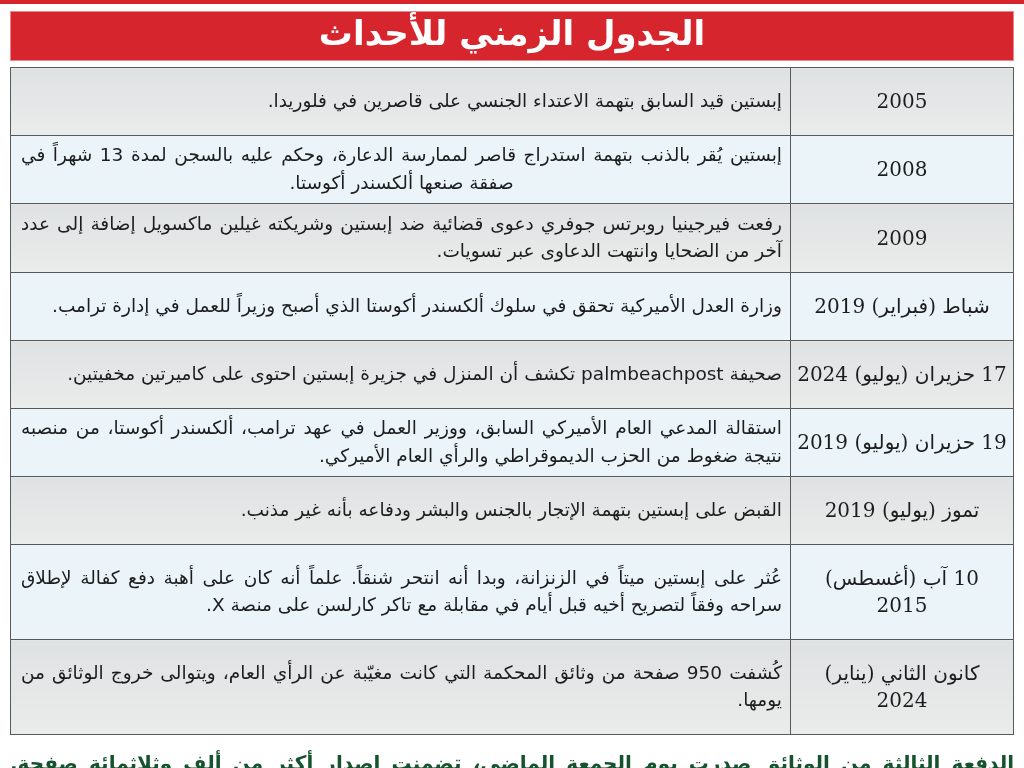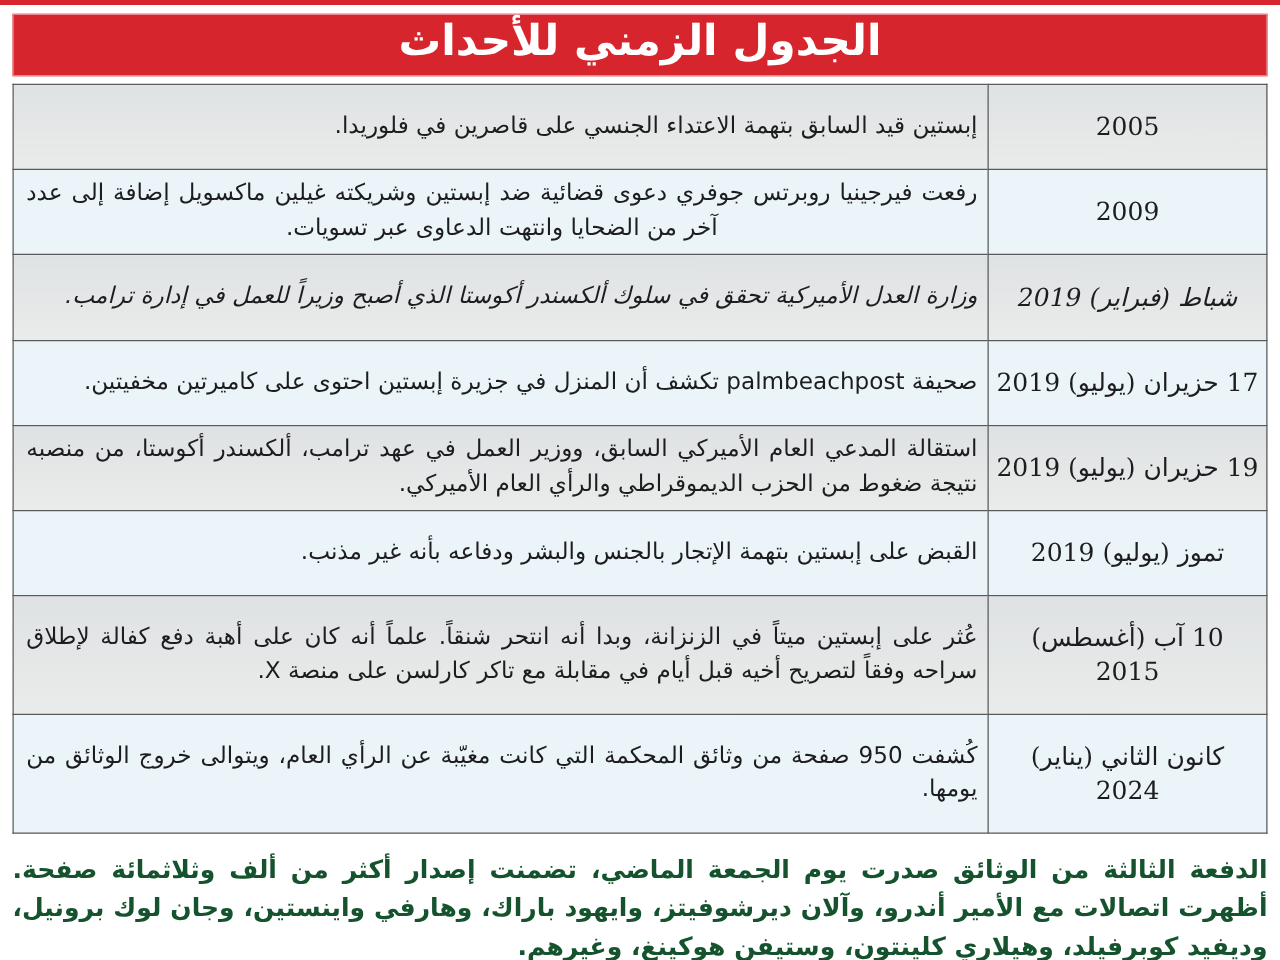--- a/index.html
+++ b/index.html
@@ -83,21 +83,21 @@
   }
   
   table.timeline tr:nth-child(2) td.event-cell,
   table.timeline tr:nth-child(10) td.event-cell {
     text-align-last: center;
   }
 
   
   table.timeline tr:nth-child(1)  { height: 40px; }
   table.timeline tr:nth-child(2)  { height: 66px; }
-  table.timeline tr:nth-child(3)  { height: 69px; font-style: italic; }
+  table.timeline tr:nth-child(3)  { height: 69px; }
   table.timeline tr:nth-child(4)  { height: 66px; }
   table.timeline tr:nth-child(5)  { height: 38px; }
   table.timeline tr:nth-child(6)  { height: 38px; }
   table.timeline tr:nth-child(7)  { height: 66px; }
   table.timeline tr:nth-child(8)  { height: 38px; }
   table.timeline tr:nth-child(9)  { height: 66px; }
   table.timeline tr:nth-child(10) { height: 74px; }
 
   
   .footer-note {
@@ -121,29 +121,33 @@
     <h1>الجدول الزمني للأحداث</h1>
   </div>
 
   <table class="timeline">
     <tbody>
       <tr>
         <td class="date-cell">2005</td>
         <td class="event-cell">إبستين قيد السابق بتهمة الاعتداء الجنسي على قاصرين في فلوريدا.</td>
       </tr>
       <tr>
+        <td class="date-cell">2008</td>
+        <td class="event-cell">إبستين يُقر بالذنب بتهمة استدراج قاصر لممارسة الدعارة، وحكم عليه بالسجن لمدة 13 شهراً في صفقة صنعها ألكسندر أكوستا.</td>
+      </tr>
+      <tr>
         <td class="date-cell">2009</td>
         <td class="event-cell">رفعت فيرجينيا روبرتس جوفري دعوى قضائية ضد إبستين وشريكته غيلين ماكسويل إضافة إلى عدد آخر من الضحايا وانتهت الدعاوى عبر تسويات.</td>
       </tr>
       <tr>
         <td class="date-cell">شباط (فبراير) 2019</td>
         <td class="event-cell">وزارة العدل الأميركية تحقق في سلوك ألكسندر أكوستا الذي أصبح وزيراً للعمل في إدارة ترامب.</td>
       </tr>
       <tr>
-        <td class="date-cell">17 حزيران (يوليو) 2019</td>
+        <td class="date-cell">17 حزيران (يوليو) 2024</td>
         <td class="event-cell">صحيفة palmbeachpost تكشف أن المنزل في جزيرة إبستين احتوى على كاميرتين مخفيتين.</td>
       </tr>
       <tr>
         <td class="date-cell">19 حزيران (يوليو) 2019</td>
         <td class="event-cell">استقالة المدعي العام الأميركي السابق، ووزير العمل في عهد ترامب، ألكسندر أكوستا، من منصبه نتيجة ضغوط من الحزب الديموقراطي والرأي العام الأميركي.</td>
       </tr>
       <tr>
         <td class="date-cell">تموز (يوليو) 2019</td>
         <td class="event-cell">القبض على إبستين بتهمة الإتجار بالجنس والبشر ودفاعه بأنه غير مذنب.</td>
       </tr>

